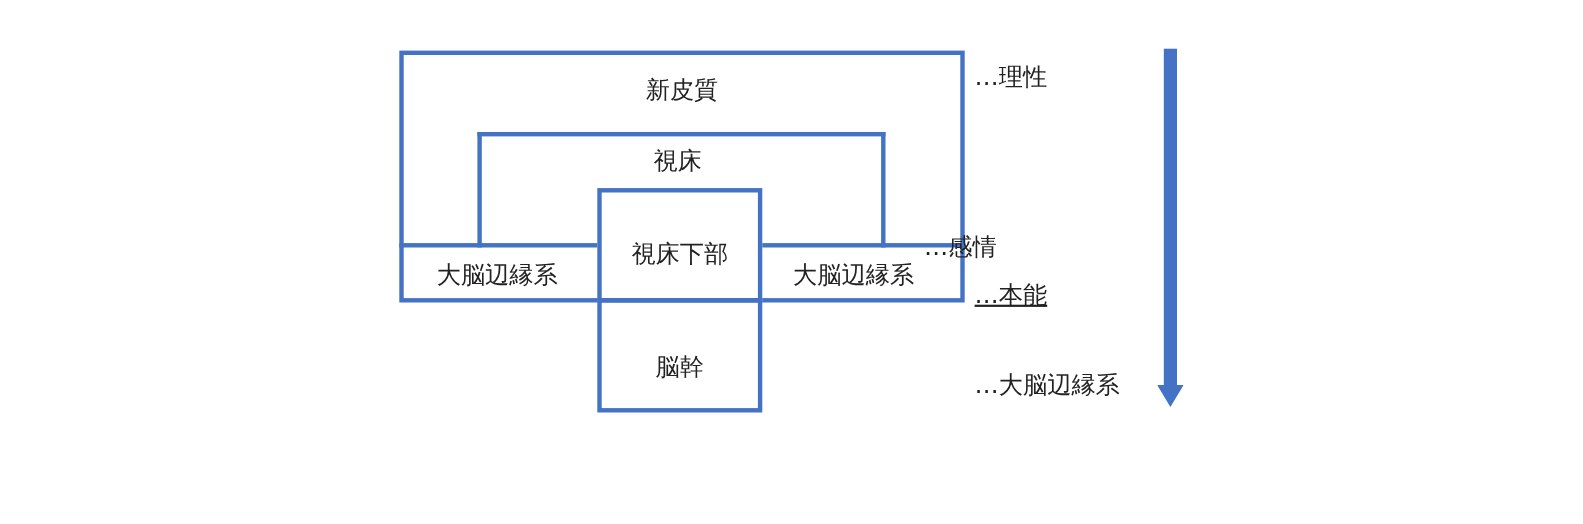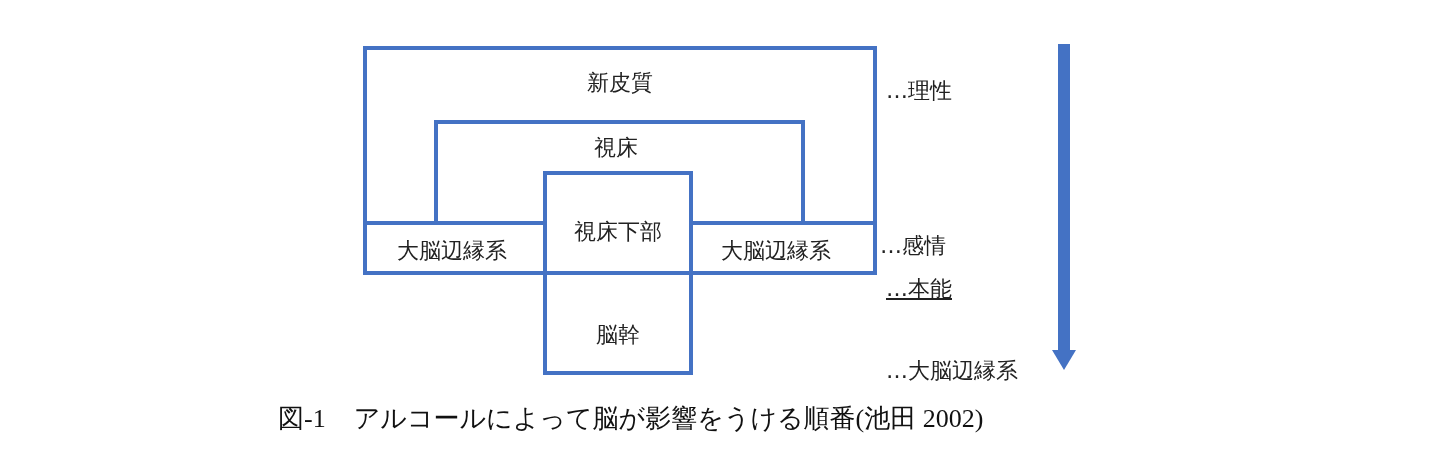--- a/index.html
+++ b/index.html
@@ -3,21 +3,21 @@
 <meta charset="utf-8">
 <style>
   html, body { margin:0; padding:0; background:#ffffff; }
   body { width:1439px; height:476px; position:relative; overflow:hidden;
          font-family:"DejaVu Sans", "Liberation Sans", sans-serif; color:#222; }
   .diagram { position:absolute; left:0; top:0; width:1439px; height:448px; }
   .box { position:absolute; border:4px solid #4472C4; box-sizing:border-box; background:transparent; }
   .hline { position:absolute; height:4px; background:#4472C4; }
   .vline { position:absolute; width:4px; background:#4472C4; }
   .label { position:absolute; font-size:22px; white-space:nowrap; transform:translateX(-50%); line-height:1; }
-  .side  { position:absolute; font-size:22px; white-space:nowrap; line-height:1; color:#222;margin-top:20px; }
+  .side  { position:absolute; font-size:22px; white-space:nowrap; line-height:1; color:#222; }
   .caption { position:absolute; left:278px; top:406px; font-family:"Liberation Serif","DejaVu Serif",serif;
              font-size:26px; white-space:nowrap; color:#111; line-height:1; }
   .caption .gap { display:inline-block; width:28px; }
   .arrow { position:absolute; left:1052px; top:44px; }
 </style>
 </head>
 <body>
 
 <div class="diagram">
 
@@ -35,25 +35,22 @@
   <div class="box" style="left:543px; top:271px; width:150px; height:104px;"></div>
 
   <div class="label" style="left:620px; top:72px;">新皮質</div>
   <div class="label" style="left:616px; top:137px;text-align:right;">視床</div>
   <div class="label" style="left:618px; top:221px;">視床下部</div>
   <div class="label" style="left:452px; top:240px;">大脳辺縁系</div>
   <div class="label" style="left:776px; top:240px;">大脳辺縁系</div>
   <div class="label" style="left:618px; top:324px;">脳幹</div>
 
   <div class="side" style="left:886px; top:60px;">…理性</div>
-  <div class="side" style="left:880px; top:215px;">…感情</div>
+  <div class="side" style="left:840px; top:215px;">…感情</div>
   <div class="side" style="left:886px; top:258px;text-decoration:underline;">…本能</div>
   <div class="side" style="left:886px; top:340px;">…大脳辺縁系</div>
 
   <svg class="arrow" width="24" height="328" viewBox="0 0 24 328">
     <rect x="6" y="0" width="12" height="310" fill="#4472C4"></rect>
     <polygon points="0,306 24,306 12,326" fill="#4472C4"></polygon>
   </svg>
 
-  <div class="caption">
-    <span>図-1</span><span class="gap"></span><span>アルコールによって脳が影響をうける順番(池田 2002)</span>
-  </div>
 </div>
 
 </body></html>

